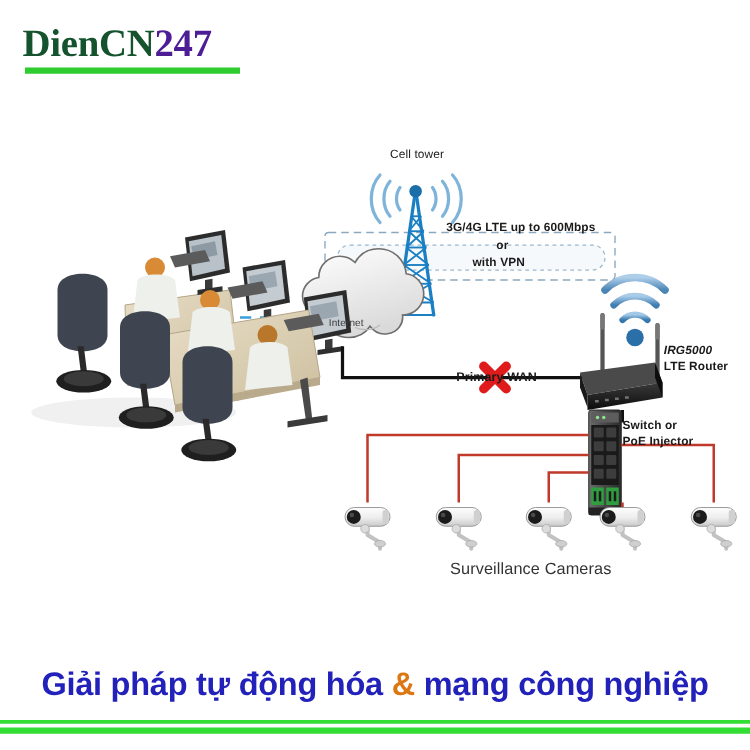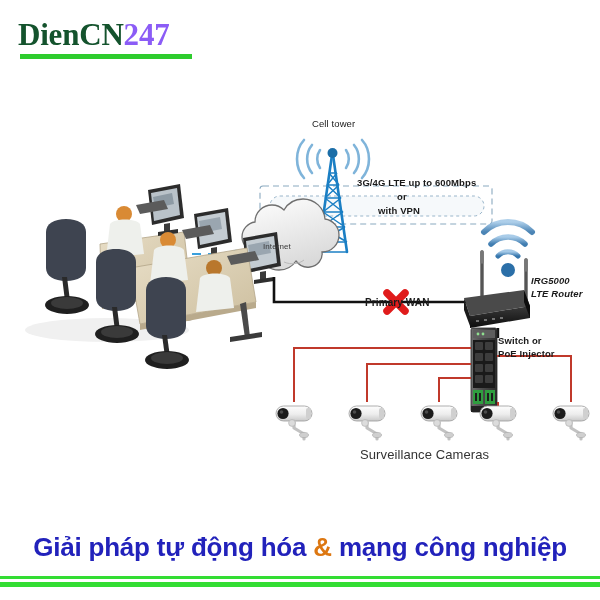--- a/index.html
+++ b/index.html
@@ -28,21 +28,21 @@
   }
   #logo-text {
     font-family: "Liberation Serif", serif;
     font-size: 31px;
     font-weight: bold;
     letter-spacing: -0.2px;
     line-height: 34px;
     white-space: nowrap;
   }
   .logo-a { color: #14532d; }
-  .logo-b { color: #8b5cf6; }
+  .logo-b { color: #4c1d95; }
   #logo-underline {
     position: absolute;
     left: 2px;
     top: 36px;
     width: 172px;
     height: 5px;
     background: #2ecc2e;
   }
 
   
@@ -68,31 +68,31 @@
     font-weight: bold;
     white-space: nowrap;
     letter-spacing: 0.1px;
   }
   #label-celltower {
     left: 300px; top: 46px;
     font-weight: normal;
     font-size: 9.5px;
   }
   #label-internet {
-    left: 251px; top: 170px;
+    left: 251px; top: 182px;
     font-size: 8px;
     color: #3a3a3a;
     font-weight: normal;
   }
   #label-lte1 { left: 345px; top: 105px; font-size: 9.5px; }
   #label-lte2 { left: 385px; top: 119px; font-size: 9.5px; text-align: right; }
   #label-lte3 { left: 366px; top: 133px; font-size: 9.5px; }
   #label-wan  { left: 353px; top: 225px; font-size: 10px; }
   #label-router1 { left: 519px; top: 203px; font-size: 9.5px; font-style: italic; }
-  #label-router2 { left: 519px; top: 216px; font-size: 9.5px; font-style: italic; }
+  #label-router2 { left: 519px; top: 216px; font-size: 9.5px; }
   #label-switch1 { left: 486px; top: 263px; font-size: 9.5px; }
   #label-switch2 { left: 486px; top: 276px; font-size: 9.5px; }
   #label-cameras {
     left: 348px; top: 375px;
     font-size: 13px; font-weight: normal; color: #333;
   }
 
   
   #banner {
     position: absolute;

